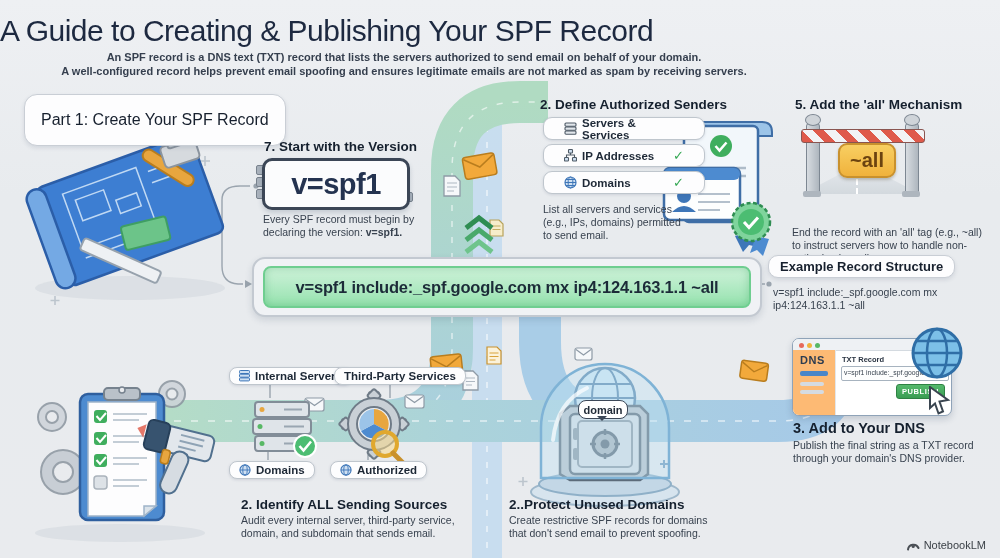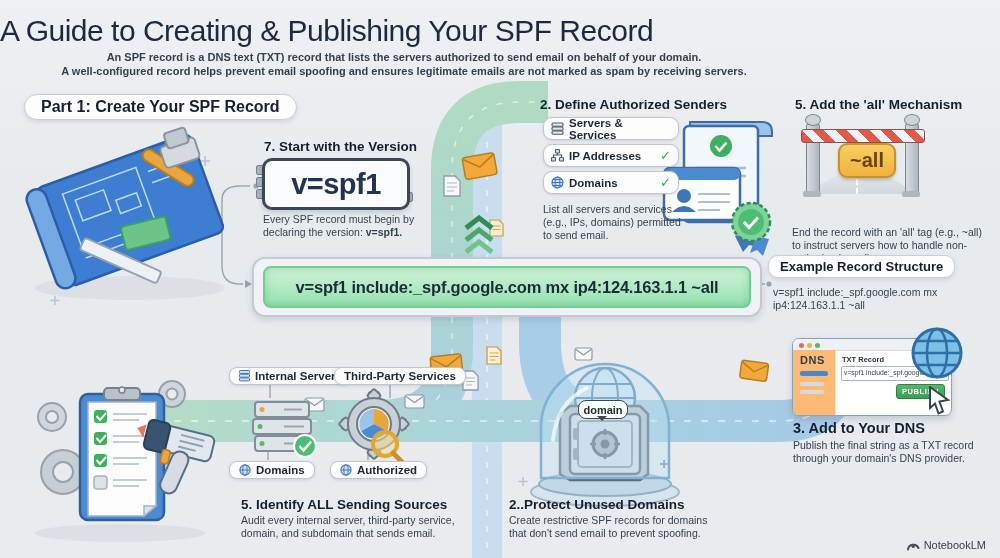--- a/index.html
+++ b/index.html
@@ -8,36 +8,36 @@
     background:linear-gradient(180deg,#eef0f3 0%,#e8ebee 35%,#e9ebee 100%);
     font-family:"Liberation Sans","DejaVu Sans",sans-serif;color:#1e2533;
   }
   .abs{position:absolute;}
   svg{display:block;}
   
   .title{width:1000px;text-align:left;font-size:30px;font-weight:normal;color:#1d2940;letter-spacing:-.5px;}
   .sub{width:808px;text-align:center;font-size:11px;color:#353f4e;font-weight:600;}
   .part-pill{
     background:#fdfdfe;border:1.5px solid #c9ced5;border-radius:13px;
-    box-shadow:0 2px 4px rgba(40,60,90,.12);padding:3px 16px;
-    font-size:16px;font-weight:bold;color:#17202e;z-index:3;
+    box-shadow:0 2px 4px rgba(40,60,90,.12);padding:16px 16px;
+    font-size:16px;font-weight:normal;color:#17202e;z-index:3;
   }
   .step-title{font-size:13.5px;font-weight:bold;color:#15202e;z-index:3;}
   .cap{font-size:10.5px;line-height:13px;color:#38424f;z-index:3;}
   
   .chip{
     width:142px;height:46px;background:#fbfcfd;border:3px solid #3b4656;border-radius:10px;
     box-shadow:0 3px 5px rgba(40,60,90,.18);display:flex;align-items:center;justify-content:center;
     font-size:29px;font-weight:bold;color:#243350;letter-spacing:-.5px;z-index:3;
   }
   .chip-tab{position:absolute;width:7px;height:8px;background:#aab3bd;border:1px solid #78828d;border-radius:2px;z-index:2;}
   
   .spill{
     position:absolute;width:120px;height:21px;background:#fdfdfe;border:1.5px solid #bfc6cd;border-radius:9px;
-    box-shadow:0 1px 3px rgba(40,60,90,.14);display:flex;align-items:center;gap:5px;padding:0 7px;z-index:3;
+    box-shadow:0 1px 3px rgba(40,60,90,.14);display:flex;align-items:center;gap:5px;padding:0 20px;z-index:3;
   }
   .spill .lbl{font-size:11.5px;font-weight:bold;color:#1d2836;flex:1;}
   .check{color:#35a854;font-size:13px;font-weight:bold;}
   
   .banner-outer{
     left:252px;top:257px;width:506px;height:56px;background:#f0f2f5;
     border:2px solid #c3c9d1;border-radius:13px;box-shadow:0 3px 7px rgba(40,60,90,.15);z-index:4;
   }
   .banner-inner{
     position:absolute;left:9px;top:7px;right:9px;bottom:7px;border-radius:8px;
@@ -435,21 +435,21 @@
     <span>Domains</span>
   </div>
   <div class="tag" style="left:330px;top:461px">
     <svg width="12" height="12" viewBox="0 0 13 13">
       <circle cx="6.5" cy="6.5" r="5.5" fill="#cfe0f2" stroke="#3e76b8" stroke-width="1.2"></circle>
       <ellipse cx="6.5" cy="6.5" rx="2.4" ry="5.5" fill="none" stroke="#3e76b8" stroke-width="1"></ellipse>
       <path d="M1,6.5 h11" stroke="#3e76b8" stroke-width="1" fill="none"></path>
     </svg>
     <span>Authorized</span>
   </div>
-  <div class="abs step-title" style="left:241px;top:497px">5. Identify ALL Sending Sources</div>
+  <div class="abs step-title" style="left:241px;top:497px">2. Identify ALL Sending Sources</div>
   <div class="abs cap" style="left:241px;top:514px;width:225px">Audit every internal server, third-party service, domain, and subdomain that sends email.</div>
 
   <div class="abs bubble">
     <span>domain</span>
   </div>
   <div class="abs step-title" style="left:509px;top:497px">2..Protect Unused Domains</div>
   <div class="abs cap" style="left:509px;top:514px;width:200px">Create restrictive SPF records for domains that don't send email to prevent spoofing.</div>
 
   <div class="abs dnswin">
     <div class="dnsbar">

